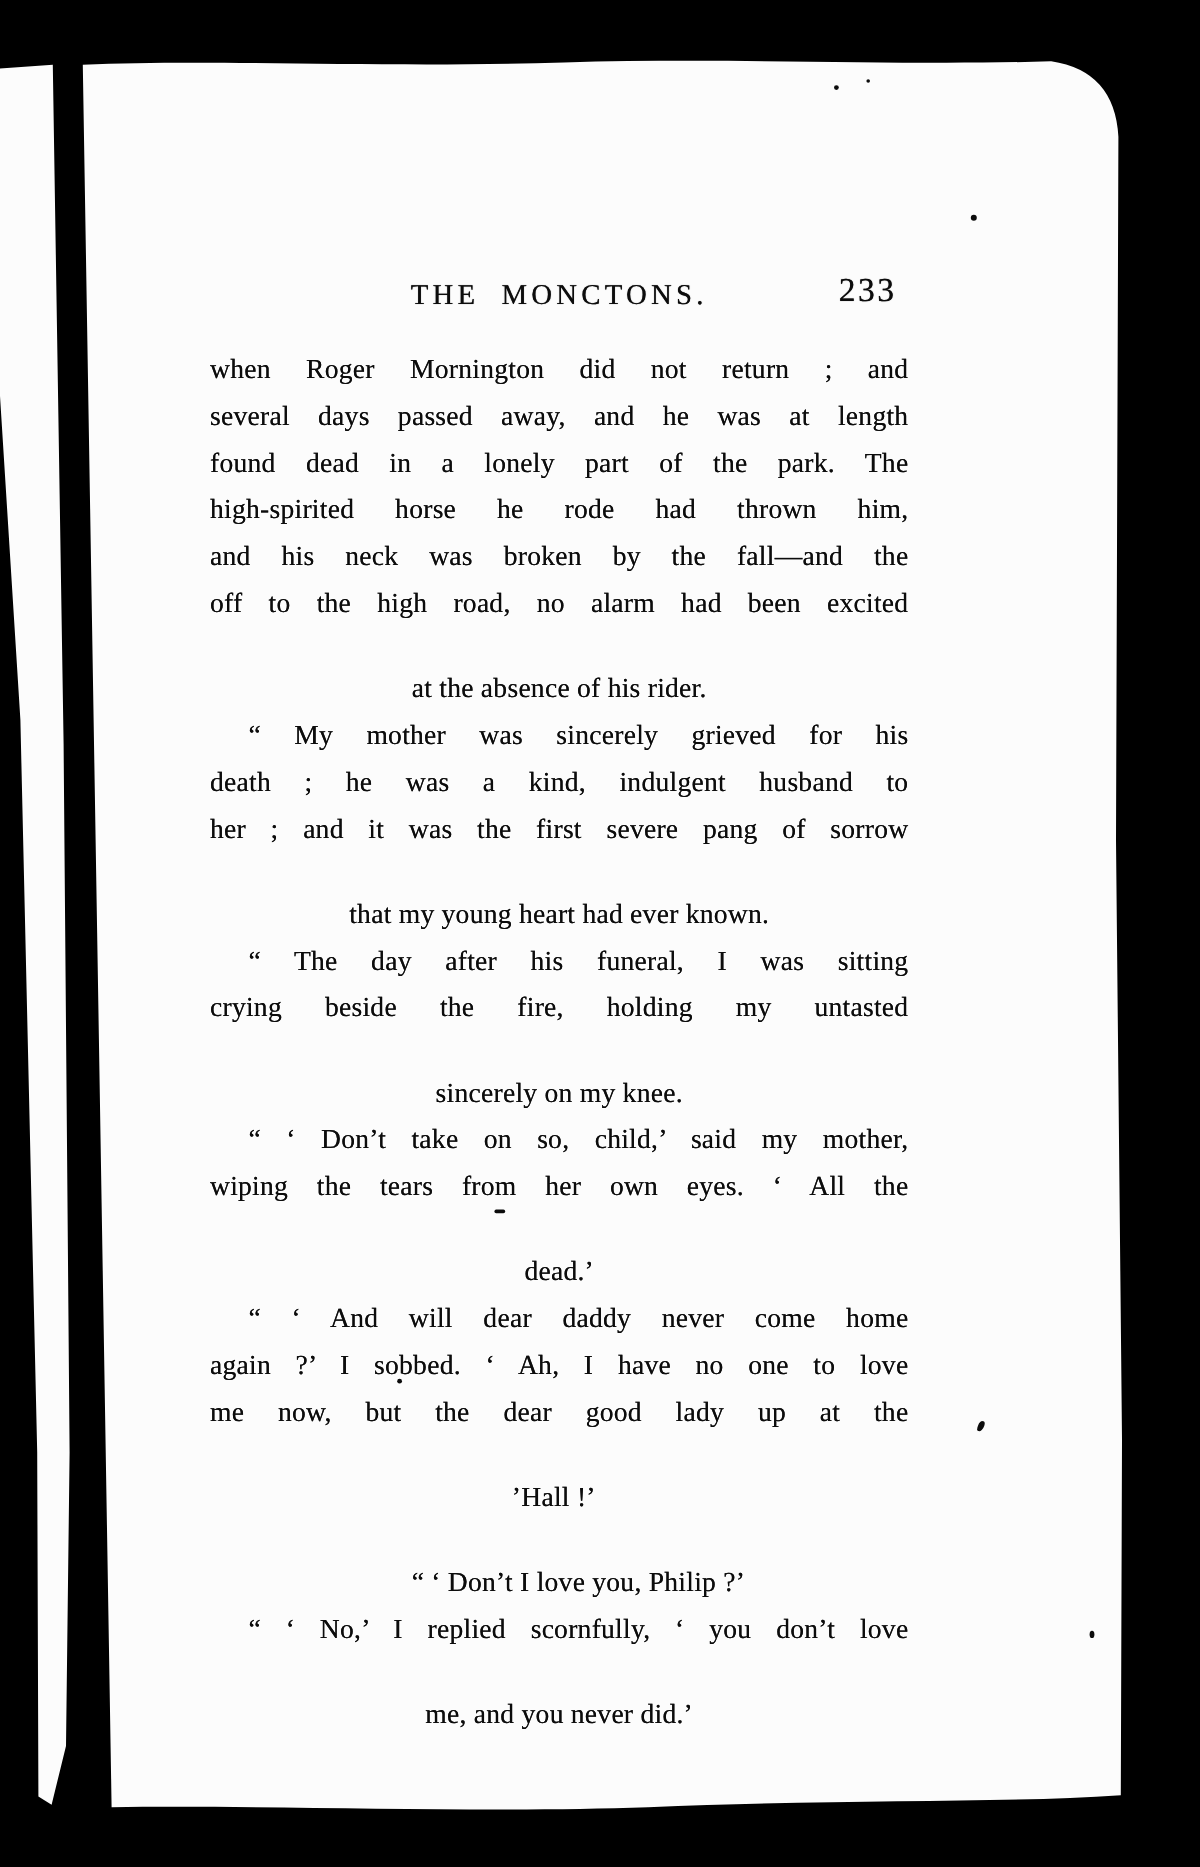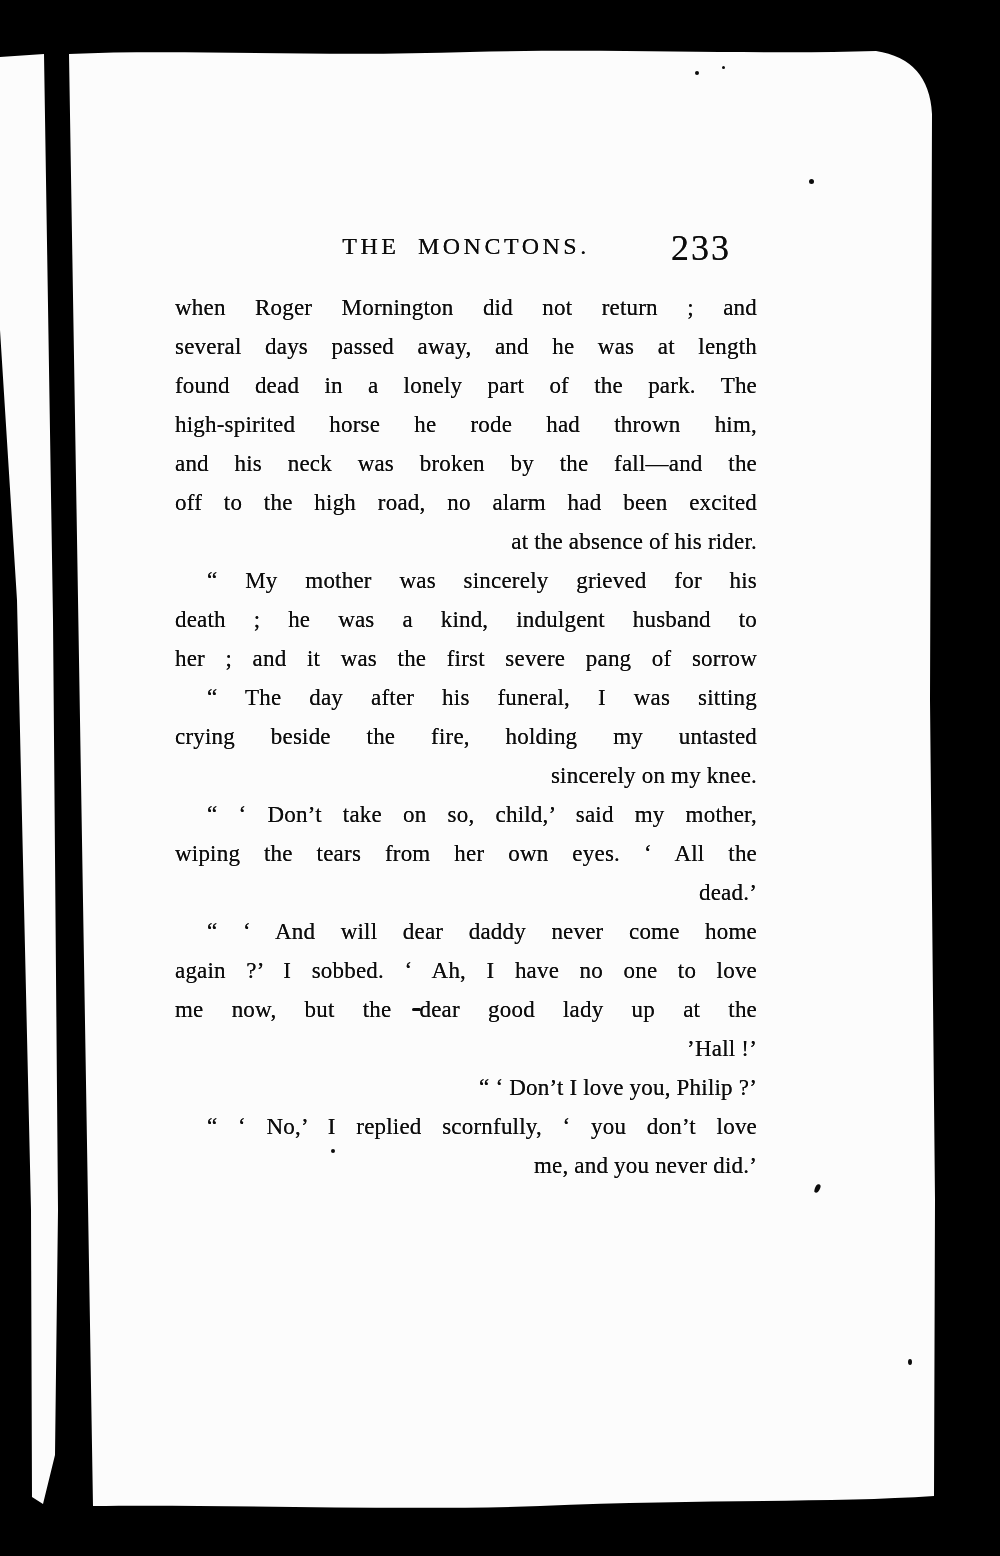--- a/index.html
+++ b/index.html
@@ -21,35 +21,35 @@
 
   
   .runhead{position:absolute;left:175px;top:233px;width:582px;height:34px;}
   .running-title{
     position:absolute;left:0;right:0;text-align:center;
     font-size:24px;letter-spacing:3.5px;word-spacing:9px;
     font-weight:400;color:var(--ink);
     text-shadow:0 0 0.6px rgba(0,0,0,.85);
   }
   .page-number{
-    position:absolute;right:26px;top:-6px;
-    font-size:36px;letter-spacing:2px;color:var(--ink);
+    position:absolute;right:10px;top:-6px;
+    font-size:28px;letter-spacing:2px;color:var(--ink);
     text-shadow:0 0 0.6px rgba(0,0,0,.85);
   }
 
   
   .text-block{
     position:absolute;left:175px;top:288px;width:582px;
     font-size:23px;line-height:39px;color:var(--ink);
     letter-spacing:0.2px;
     text-shadow:0 0 0.55px rgba(0,0,0,.8);
   }
   .ln{height:39px;white-space:nowrap;}
   .ln.j{white-space:normal;text-align:justify;text-align-last:justify;word-spacing:1px;}
-  .ln.l{text-align:right;}
+  .ln.l{text-align:center;margin-top:32px;}
   .ln.ind{text-indent:32px;}
   .ln.hang{text-indent:-9px;}
 
   
   .speck{position:absolute;background:var(--ink);border-radius:50%;}
   .speck.dash{border-radius:2px;}
   .speck.comma{border-radius:60% 40% 70% 30%;transform:rotate(18deg);}
 </style>
 </head>
 <body>
@@ -80,20 +80,21 @@
     <div class="ln j">several days passed away, and he was at length</div>
     <div class="ln j">found dead in a lonely part of the park.  The</div>
     <div class="ln j">high-spirited horse he rode had thrown him,</div>
     <div class="ln j">and his neck was broken by the fall—and the</div>
     <div class="ln j">off to the high road, no alarm had been excited</div>
     <div class="ln l">at the absence of his rider.</div>
 
     <div class="ln j ind">“ My mother was sincerely grieved for his</div>
     <div class="ln j">death ; he was a kind, indulgent husband to</div>
     <div class="ln j">her ; and it was the first severe pang of sorrow</div>
+    <div class="ln l">that my young heart had ever known.</div>
 
     <div class="ln j ind">“ The day after his funeral, I was sitting</div>
     <div class="ln j">crying beside the fire, holding my untasted</div>
     <div class="ln l">sincerely on my knee.</div>
 
     <div class="ln j ind">“ ‘ Don’t take on so, child,’ said my mother,</div>
     <div class="ln j">wiping the tears from her own eyes.  ‘ All the</div>
     <div class="ln l">dead.’</div>
 
     <div class="ln j ind">“ ‘ And will dear daddy never come home</div>

